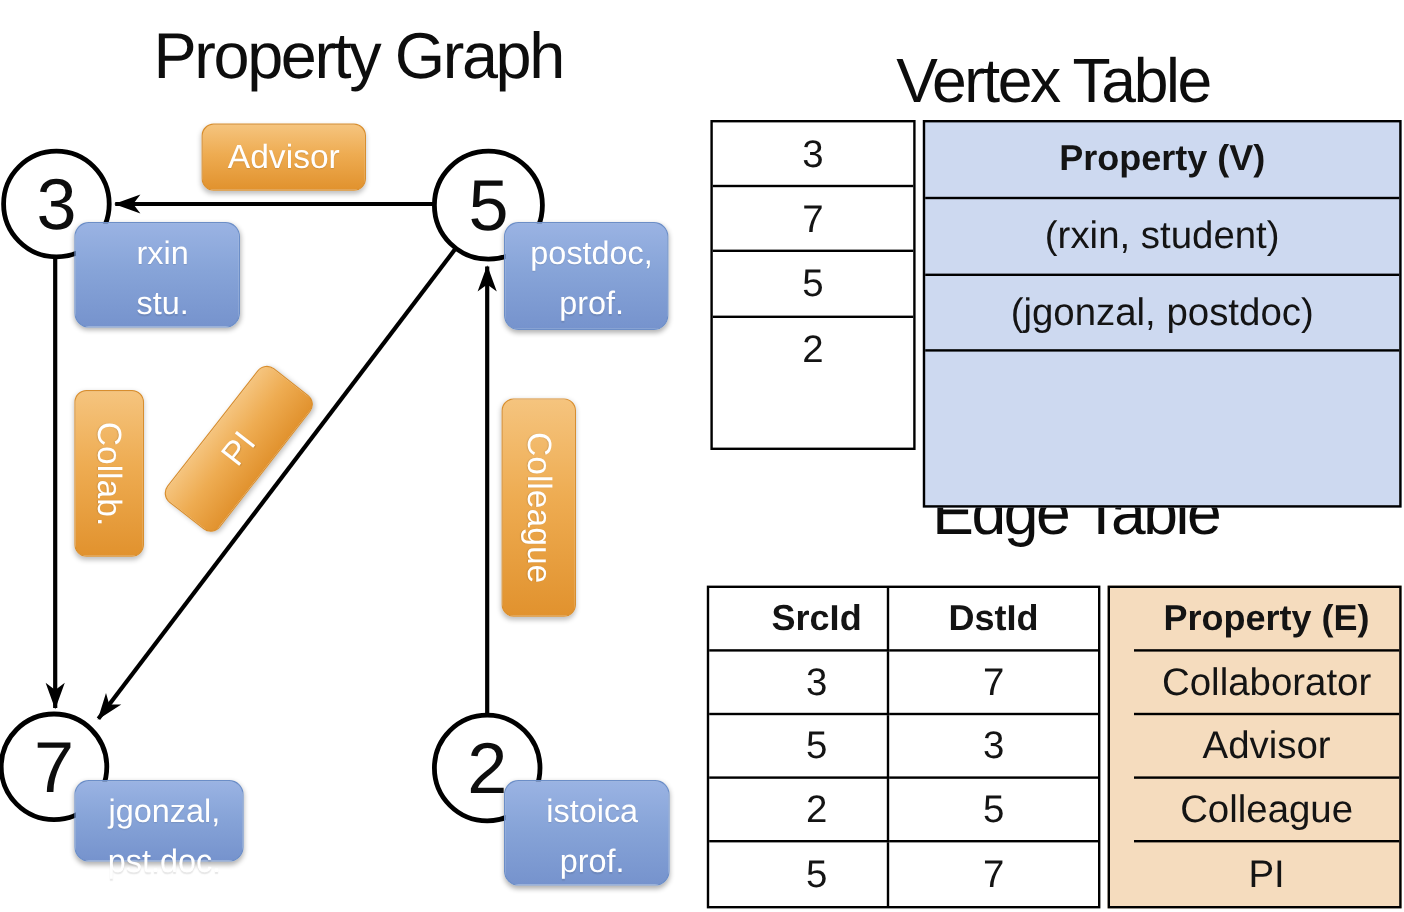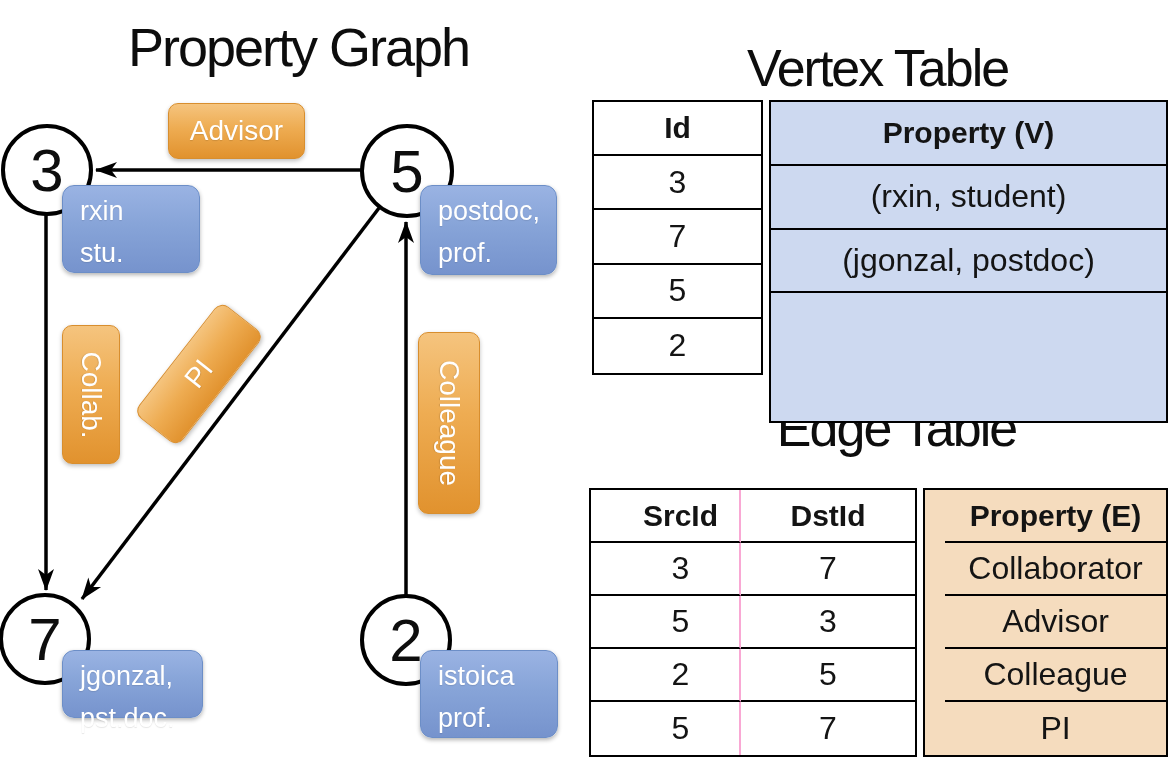--- a/index.html
+++ b/index.html
@@ -29,38 +29,39 @@
   #label-pi        { left:128px; top:346px; width:140px; height:54px; transform:rotate(-52deg); }
   #label-colleague { left:418px; top:332px; width:60px;  height:180px; }
   .vert-text { transform:rotate(90deg); white-space:nowrap; }
 
   .vbox {
     position:absolute; border-radius:12px; color:#fff; font-size:27px; line-height:1.55;
     background:linear-gradient(180deg,#9AB3E3 0%,#87A4D8 45%,#7693CD 100%);
     border:1px solid #6C8EC7; box-shadow:0 2px 4px rgba(0,0,0,0.3);
     padding:5px 8px 0 17px; box-sizing:border-box;
     text-shadow:0 1px 1px rgba(0,0,0,0.1);
+    text-align:center;
   }
   .vbox span { display:block; }
   #v-rxin     { left:62px;  top:185px; width:138px; height:88px; }
   #v-franklin { left:420px; top:185px; width:137px; height:90px; }
   #v-jgonzal  { left:62px;  top:650px; width:141px; height:68px; }
   #v-istoica  { left:420px; top:650px; width:138px; height:88px; }
 
   .tbl {
     position:absolute; border:2px solid #000; box-sizing:border-box;
     display:grid; background:#fff;
   }
   .cell {
     display:flex; align-items:center; justify-content:center;
     border-bottom:2px solid #000; font-size:32px; color:#141414; white-space:nowrap;
   }
   .cell.head { font-weight:bold; font-size:30px; }
   .cell.last { border-bottom:none; }
-  .cell.c1   { border-right:2px solid #f9a8d4;padding-left:31px; }
+  .cell.c1   { border-right:2px solid #000000;padding-left:31px; }
 
   #vt-id   { left:592px; top:100px; width:171px; height:275px; grid-template-rows:repeat(5,1fr); }
   #vt-prop { left:769px; top:100px; width:399px; height:323px; grid-template-rows:repeat(5,1fr); background:#CDD9F0; }
   #et-ids  { left:589px; top:488px; width:328px; height:269px;
              grid-template-columns:150px 1fr; grid-template-rows:repeat(5,1fr); }
   #et-prop { left:923px; top:488px; width:245px; height:269px; grid-template-rows:repeat(5,1fr); background:#F5DCBE;padding-left:20px; }
 </style>
 </head>
 <body>
 
@@ -117,21 +118,20 @@
   <div id="v-jgonzal" class="vbox">
     <span>jgonzal,</span>
     <span>pst.doc.</span>
   </div>
   <div id="v-istoica" class="vbox">
     <span>istoica</span>
     <span>prof.</span>
   </div>
 
   <div id="vt-id" class="tbl">
-    <div class="cell head">Id</div>
     <div class="cell">3</div>
     <div class="cell">7</div>
     <div class="cell">5</div>
     <div class="cell last">2</div>
   </div>
 
   <div id="vt-prop" class="tbl">
     <div class="cell head">Property (V)</div>
     <div class="cell">(rxin, student)</div>
     <div class="cell">(jgonzal, postdoc)</div>

